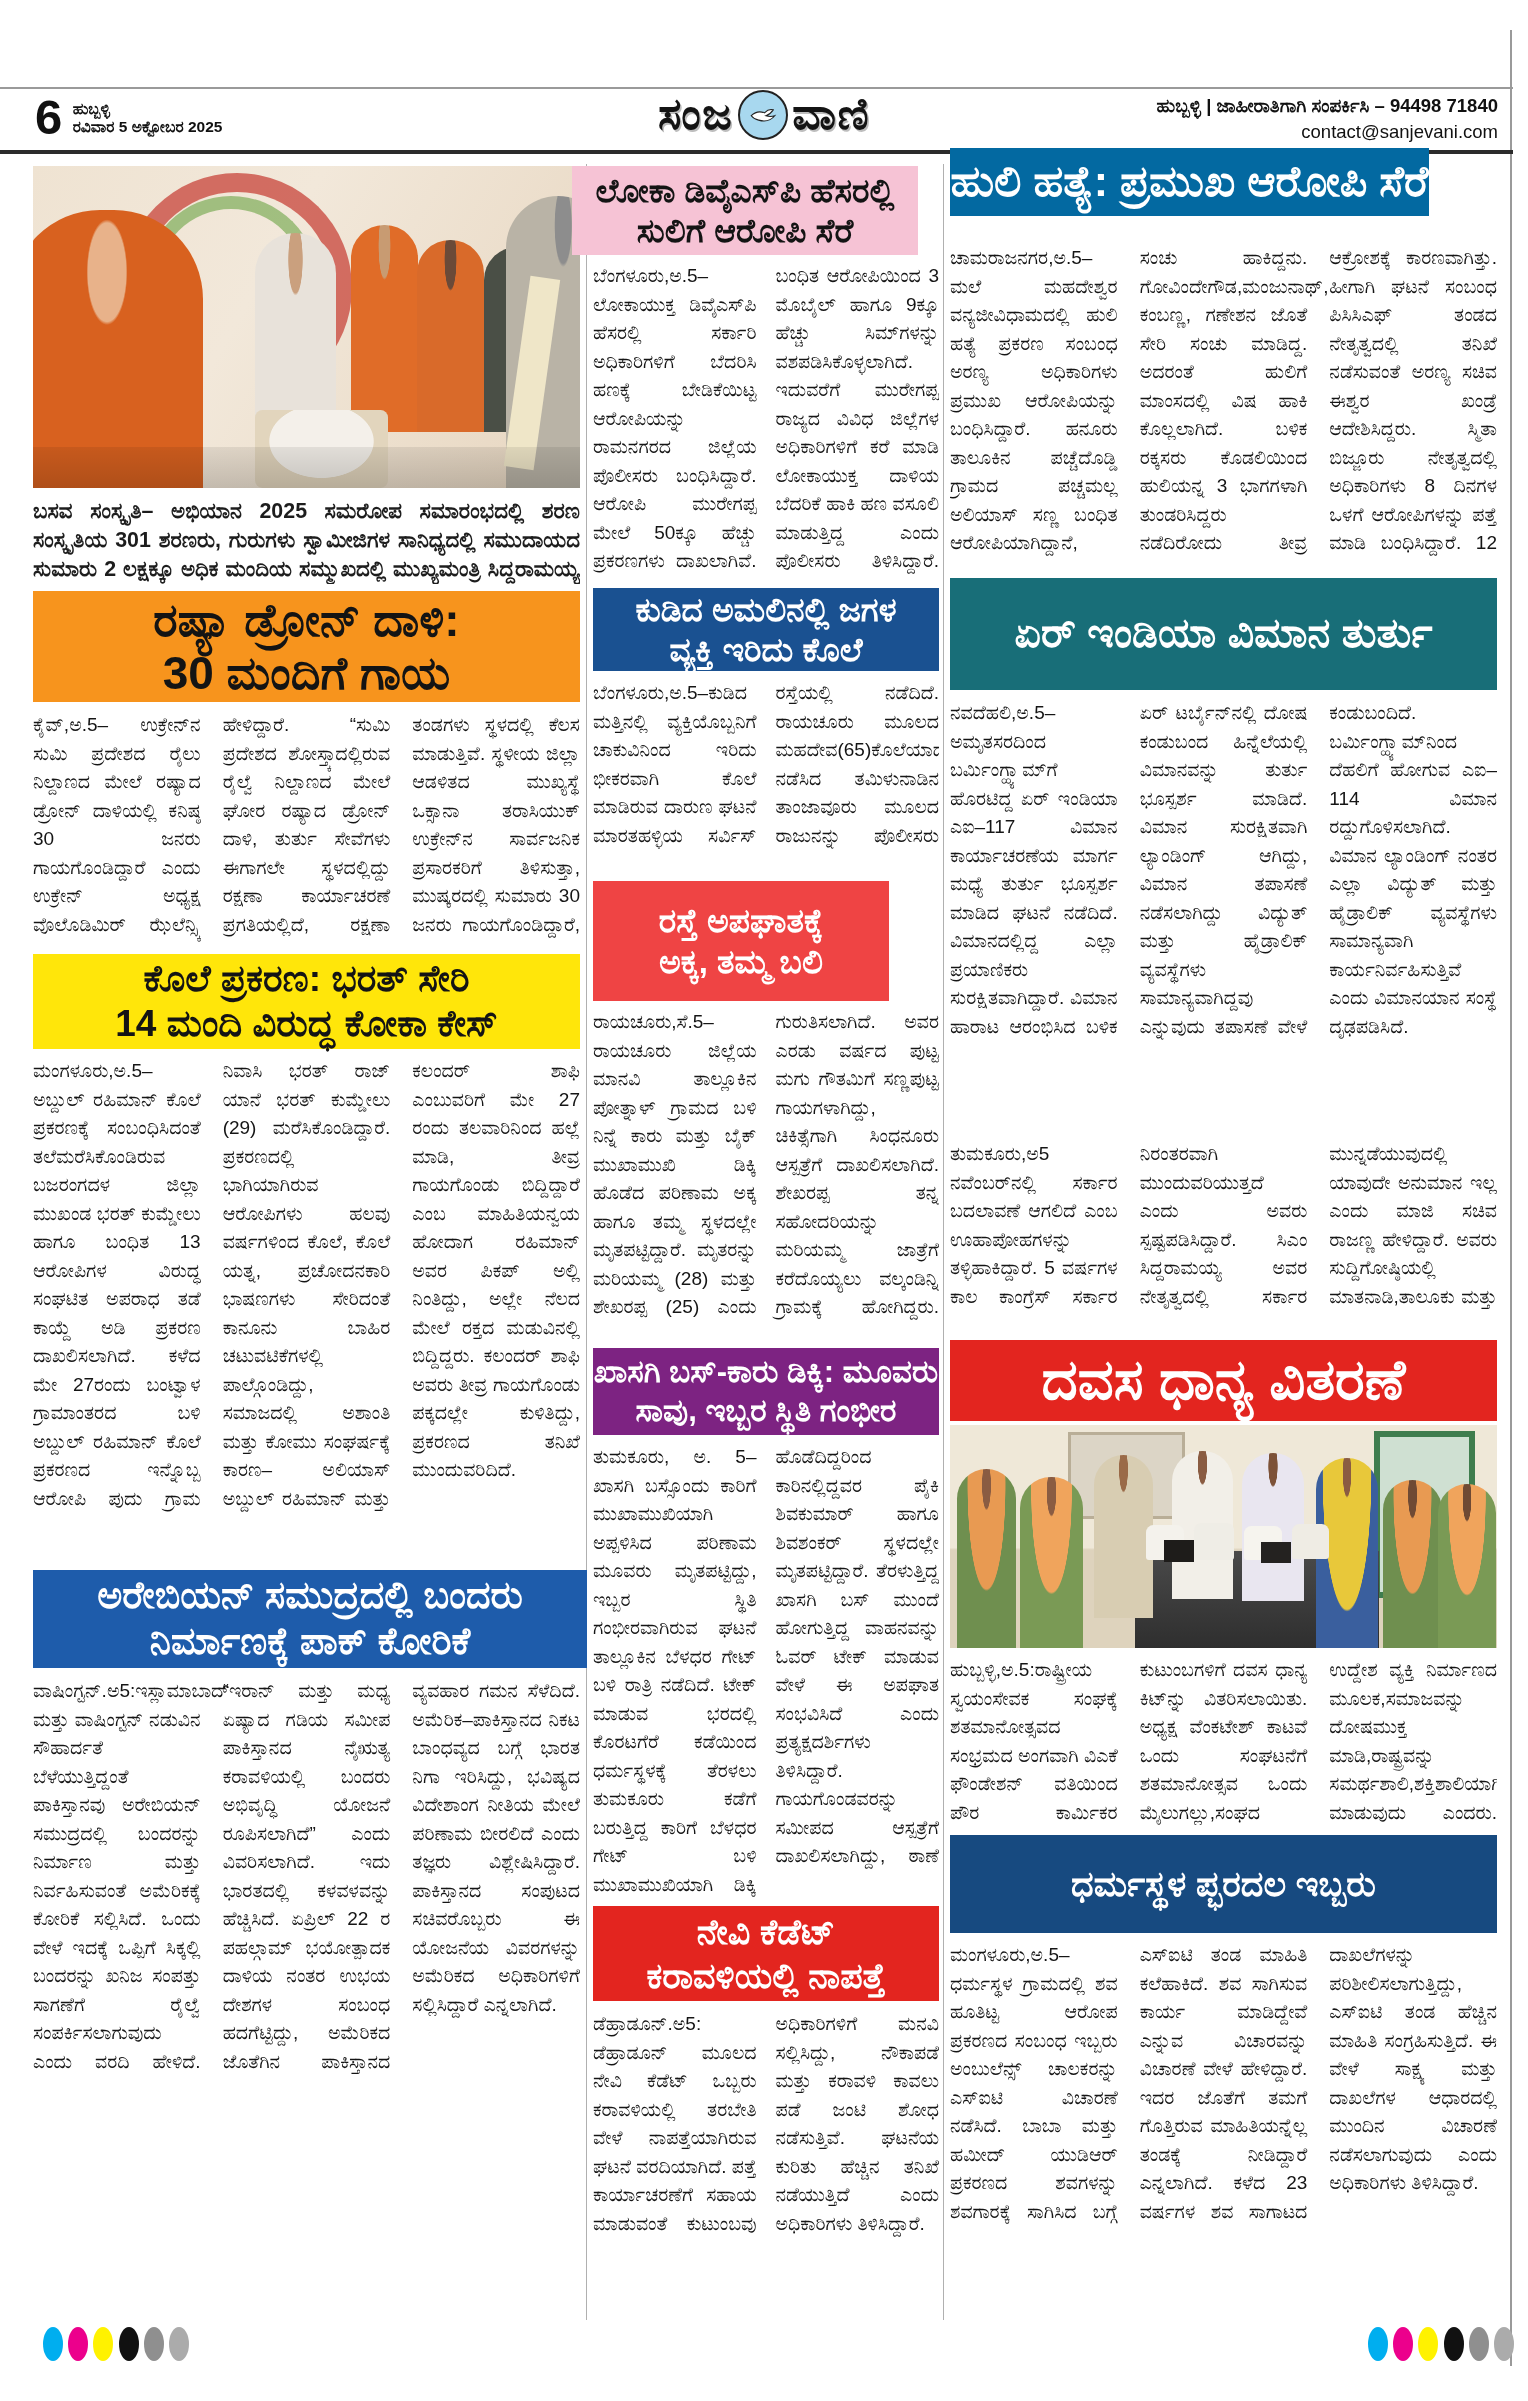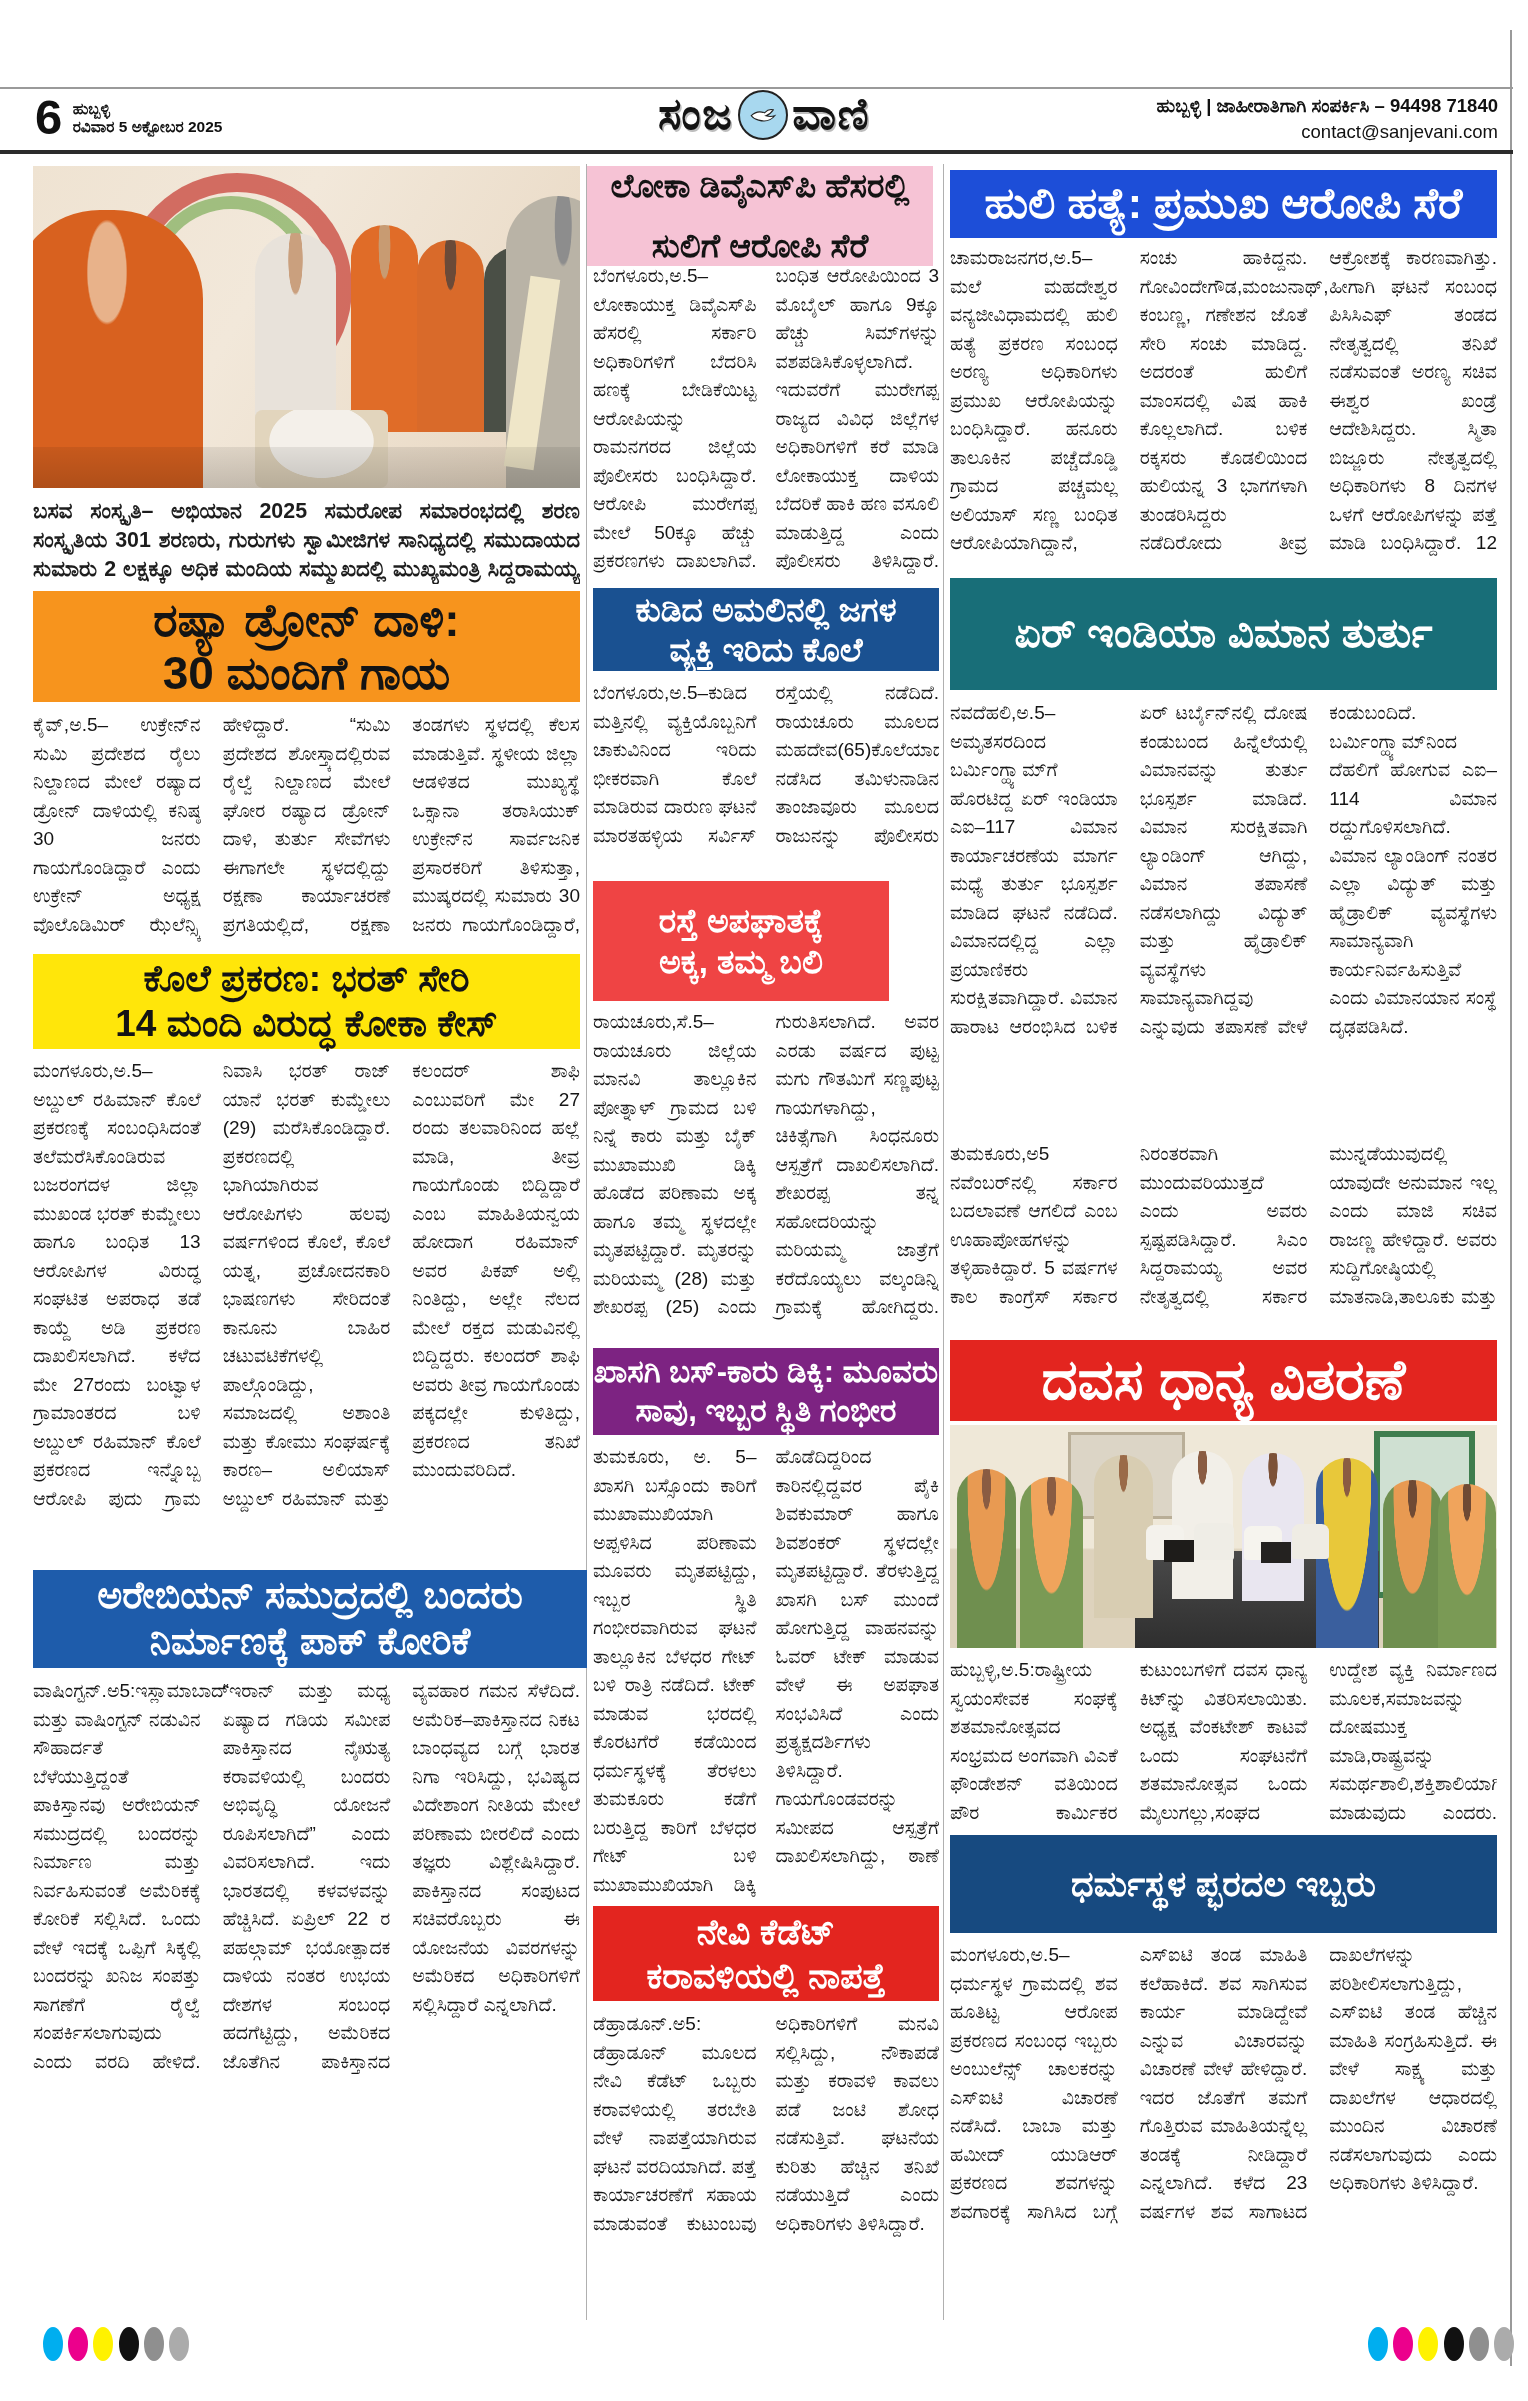--- a/index.html
+++ b/index.html
@@ -105,21 +105,21 @@
     <span class="l">14 ಮಂದಿ ವಿರುದ್ಧ ಕೋಕಾ ಕೇಸ್</span>
   </div>
   <div class="abs body-txt cols3" style="left:33px;top:1057px;width:547px;height:506px;">ಮಂಗಳೂರು,ಅ.5– ಅಬ್ದುಲ್ ರಹಿಮಾನ್ ಕೊಲೆ ಪ್ರಕರಣಕ್ಕೆ ಸಂಬಂಧಿಸಿದಂತೆ ತಲೆಮರೆಸಿಕೊಂಡಿರುವ ಬಜರಂಗದಳ ಜಿಲ್ಲಾ ಮುಖಂಡ ಭರತ್ ಕುಮ್ಡೇಲು ಹಾಗೂ ಬಂಧಿತ 13 ಆರೋಪಿಗಳ ವಿರುದ್ಧ ಸಂಘಟಿತ ಅಪರಾಧ ತಡೆ ಕಾಯ್ದೆ ಅಡಿ ಪ್ರಕರಣ ದಾಖಲಿಸಲಾಗಿದೆ. ಕಳೆದ ಮೇ 27ರಂದು ಬಂಟ್ವಾಳ ಗ್ರಾಮಾಂತರದ ಬಳಿ ಅಬ್ದುಲ್ ರಹಿಮಾನ್ ಕೊಲೆ ಪ್ರಕರಣದ ಇನ್ನೊಬ್ಬ ಆರೋಪಿ ಪುದು ಗ್ರಾಮ ನಿವಾಸಿ ಭರತ್ ರಾಜ್ ಯಾನೆ ಭರತ್ ಕುಮ್ಡೇಲು (29) ಮರೆಸಿಕೊಂಡಿದ್ದಾರೆ. ಪ್ರಕರಣದಲ್ಲಿ ಭಾಗಿಯಾಗಿರುವ ಆರೋಪಿಗಳು ಹಲವು ವರ್ಷಗಳಿಂದ ಕೊಲೆ, ಕೊಲೆ ಯತ್ನ, ಪ್ರಚೋದನಕಾರಿ ಭಾಷಣಗಳು ಸೇರಿದಂತೆ ಕಾನೂನು ಬಾಹಿರ ಚಟುವಟಿಕೆಗಳಲ್ಲಿ ಪಾಲ್ಗೊಂಡಿದ್ದು, ಸಮಾಜದಲ್ಲಿ ಅಶಾಂತಿ ಮತ್ತು ಕೋಮು ಸಂಘರ್ಷಕ್ಕೆ ಕಾರಣ– ಅಲಿಯಾಸ್ ಅಬ್ದುಲ್ ರಹಿಮಾನ್ ಮತ್ತು ಕಲಂದರ್ ಶಾಫಿ ಎಂಬುವರಿಗೆ ಮೇ 27 ರಂದು ತಲವಾರಿನಿಂದ ಹಲ್ಲೆ ಮಾಡಿ, ತೀವ್ರ ಗಾಯಗೊಂಡು ಬಿದ್ದಿದ್ದಾರೆ ಎಂಬ ಮಾಹಿತಿಯನ್ವಯ ಹೋದಾಗ ರಹಿಮಾನ್ ಅವರ ಪಿಕಪ್ ಅಲ್ಲಿ ನಿಂತಿದ್ದು, ಅಲ್ಲೇ ನೆಲದ ಮೇಲೆ ರಕ್ತದ ಮಡುವಿನಲ್ಲಿ ಬಿದ್ದಿದ್ದರು. ಕಲಂದರ್ ಶಾಫಿ ಅವರು ತೀವ್ರ ಗಾಯಗೊಂಡು ಪಕ್ಕದಲ್ಲೇ ಕುಳಿತಿದ್ದು, ಪ್ರಕರಣದ ತನಿಖೆ ಮುಂದುವರಿದಿದೆ.</div>
 
   <div class="abs hl hl-light" style="left: 33px; top: 1570px; width: 554px; height: 98px; font-size: 38px; line-height: 1.2; background-color: rgb(30, 92, 171);">
     <span class="l">ಅರೇಬಿಯನ್ ಸಮುದ್ರದಲ್ಲಿ ಬಂದರು</span>
     <span class="l">ನಿರ್ಮಾಣಕ್ಕೆ ಪಾಕ್ ಕೋರಿಕೆ</span>
   </div>
   <div class="abs body-txt cols3" style="left:33px;top:1677px;width:547px;height:641px;">ವಾಷಿಂಗ್ಟನ್.ಅ5:ಇಸ್ಲಾಮಾಬಾದ್ ಮತ್ತು ವಾಷಿಂಗ್ಟನ್ ನಡುವಿನ ಸೌಹಾರ್ದತೆ ಬೆಳೆಯುತ್ತಿದ್ದಂತೆ ಪಾಕಿಸ್ತಾನವು ಅರೇಬಿಯನ್ ಸಮುದ್ರದಲ್ಲಿ ಬಂದರನ್ನು ನಿರ್ಮಾಣ ಮತ್ತು ನಿರ್ವಹಿಸುವಂತೆ ಅಮೆರಿಕಕ್ಕೆ ಕೋರಿಕೆ ಸಲ್ಲಿಸಿದೆ. ಒಂದು ವೇಳೆ ಇದಕ್ಕೆ ಒಪ್ಪಿಗೆ ಸಿಕ್ಕಲ್ಲಿ ಬಂದರನ್ನು ಖನಿಜ ಸಂಪತ್ತು ಸಾಗಣೆಗೆ ರೈಲ್ವೆ ಸಂಪರ್ಕಿಸಲಾಗುವುದು ಎಂದು ವರದಿ ಹೇಳಿದೆ. “ಇರಾನ್ ಮತ್ತು ಮಧ್ಯ ಏಷ್ಯಾದ ಗಡಿಯ ಸಮೀಪ ಪಾಕಿಸ್ತಾನದ ನೈಋತ್ಯ ಕರಾವಳಿಯಲ್ಲಿ ಬಂದರು ಅಭಿವೃದ್ಧಿ ಯೋಜನೆ ರೂಪಿಸಲಾಗಿದೆ” ಎಂದು ವಿವರಿಸಲಾಗಿದೆ. ಇದು ಭಾರತದಲ್ಲಿ ಕಳವಳವನ್ನು ಹೆಚ್ಚಿಸಿದೆ. ಏಪ್ರಿಲ್ 22 ರ ಪಹಲ್ಗಾಮ್ ಭಯೋತ್ಪಾದಕ ದಾಳಿಯ ನಂತರ ಉಭಯ ದೇಶಗಳ ಸಂಬಂಧ ಹದಗೆಟ್ಟಿದ್ದು, ಅಮೆರಿಕದ ಜೊತೆಗಿನ ಪಾಕಿಸ್ತಾನದ ವ್ಯವಹಾರ ಗಮನ ಸೆಳೆದಿದೆ. ಅಮೆರಿಕ–ಪಾಕಿಸ್ತಾನದ ನಿಕಟ ಬಾಂಧವ್ಯದ ಬಗ್ಗೆ ಭಾರತ ನಿಗಾ ಇರಿಸಿದ್ದು, ಭವಿಷ್ಯದ ವಿದೇಶಾಂಗ ನೀತಿಯ ಮೇಲೆ ಪರಿಣಾಮ ಬೀರಲಿದೆ ಎಂದು ತಜ್ಞರು ವಿಶ್ಲೇಷಿಸಿದ್ದಾರೆ. ಪಾಕಿಸ್ತಾನದ ಸಂಪುಟದ ಸಚಿವರೊಬ್ಬರು ಈ ಯೋಜನೆಯ ವಿವರಗಳನ್ನು ಅಮೆರಿಕದ ಅಧಿಕಾರಿಗಳಿಗೆ ಸಲ್ಲಿಸಿದ್ದಾರೆ ಎನ್ನಲಾಗಿದೆ.</div>
 
-  <div class="abs hl hl-dark" style="left: 587px; top: 166px; width: 346px; height: 100px; font-size: 33px; line-height: 1.2; background-color: rgb(246, 195, 213); justify-content: space-between;">
+  <div class="abs hl hl-dark" style="left: 572px; top: 166px; width: 346px; height: 89px; font-size: 33px; line-height: 1.2; background-color: rgb(246, 195, 213);">
     <span class="l">ಲೋಕಾ ಡಿವೈಎಸ್‌ಪಿ ಹೆಸರಲ್ಲಿ</span>
     <span class="l">ಸುಲಿಗೆ ಆರೋಪಿ ಸೆರೆ</span>
   </div>
   <div class="abs body-txt cols2" style="left:593px;top:262px;width:346px;height:319px;">ಬೆಂಗಳೂರು,ಅ.5–ಲೋಕಾಯುಕ್ತ ಡಿವೈಎಸ್‌ಪಿ ಹೆಸರಲ್ಲಿ ಸರ್ಕಾರಿ ಅಧಿಕಾರಿಗಳಿಗೆ ಬೆದರಿಸಿ ಹಣಕ್ಕೆ ಬೇಡಿಕೆಯಿಟ್ಟ ಆರೋಪಿಯನ್ನು ರಾಮನಗರದ ಜಿಲ್ಲೆಯ ಪೊಲೀಸರು ಬಂಧಿಸಿದ್ದಾರೆ. ಆರೋಪಿ ಮುರೇಗಪ್ಪ ಮೇಲೆ 50ಕ್ಕೂ ಹೆಚ್ಚು ಪ್ರಕರಣಗಳು ದಾಖಲಾಗಿವೆ. ಬಂಧಿತ ಆರೋಪಿಯಿಂದ 3 ಮೊಬೈಲ್ ಹಾಗೂ 9ಕ್ಕೂ ಹೆಚ್ಚು ಸಿಮ್‌ಗಳನ್ನು ವಶಪಡಿಸಿಕೊಳ್ಳಲಾಗಿದೆ. ಇದುವರೆಗೆ ಮುರೇಗಪ್ಪ ರಾಜ್ಯದ ವಿವಿಧ ಜಿಲ್ಲೆಗಳ ಅಧಿಕಾರಿಗಳಿಗೆ ಕರೆ ಮಾಡಿ ಲೋಕಾಯುಕ್ತ ದಾಳಿಯ ಬೆದರಿಕೆ ಹಾಕಿ ಹಣ ವಸೂಲಿ ಮಾಡುತ್ತಿದ್ದ ಎಂದು ಪೊಲೀಸರು ತಿಳಿಸಿದ್ದಾರೆ. ಆತನ ವಿರುದ್ಧ ಹಲವು ಠಾಣೆಗಳಲ್ಲಿ ಪ್ರಕರಣ ದಾಖಲಾಗಿದ್ದು ಮುಂದಿನ ತನಿಖೆ ನಡೆಯುತ್ತಿದೆ.</div>
 
   <div class="abs hl hl-light" style="left: 593px; top: 588px; width: 346px; height: 83px; font-size: 33px; line-height: 1.2; background-color: rgb(26, 81, 145);">
     <span class="l">ಕುಡಿದ ಅಮಲಿನಲ್ಲಿ ಜಗಳ</span>
     <span class="l">ವ್ಯಕ್ತಿ ಇರಿದು ಕೊಲೆ</span>
   </div>
   <div class="abs body-txt cols2" style="left:593px;top:679px;width:346px;height:198px;">ಬೆಂಗಳೂರು,ಅ.5–ಕುಡಿದ ಮತ್ತಿನಲ್ಲಿ ವ್ಯಕ್ತಿಯೊಬ್ಬನಿಗೆ ಚಾಕುವಿನಿಂದ ಇರಿದು ಭೀಕರವಾಗಿ ಕೊಲೆ ಮಾಡಿರುವ ದಾರುಣ ಘಟನೆ ಮಾರತಹಳ್ಳಿಯ ಸರ್ವಿಸ್ ರಸ್ತೆಯಲ್ಲಿ ನಡೆದಿದೆ. ರಾಯಚೂರು ಮೂಲದ ಮಹದೇವ(65)ಕೊಲೆಯಾದವರು,ಕೃತ್ಯ ನಡೆಸಿದ ತಮಿಳುನಾಡಿನ ತಾಂಜಾವೂರು ಮೂಲದ ರಾಜುನನ್ನು ಪೊಲೀಸರು ಬಂಧಿಸಿದ್ದಾರೆ. ಮಾರತಹಳ್ಳಿ ಭಾಗದಲ್ಲಿ ಕೂಲಿ ಕೆಲಸ ಮಾಡಿಕೊಂಡಿದ್ದ ಮಹದೇವ ಹಾಗೂ ಇಬ್ಬರು ಮದ್ಯಪಾನ ಮಾಡಿ ಜಗಳ ಮಾಡಿಕೊಂಡಿದ್ದಾರೆ, ಜಗಳ ವಿಕೋಪಕ್ಕೆ ಹೋದ ಕಾರಣ ಚಾಕು ಇರಿದು ಕೊಲೆ ಮಾಡಲಾಗಿದೆ. ಘಟನಾ ಸ್ಥಳಕ್ಕೆ ವೈಟ್‌ಫೀಲ್ಡ್ ಡಿಸಿಪಿ ಪರಶುರಾಮ್ ಭೇಟಿ,ಪರಿಶೀಲನೆ ನಡೆಸಿದ್ದಾರೆ, ಮಾರತಹಳ್ಳಿ ಪೊಲೀಸ್ ಠಾಣೆಯಲ್ಲಿ ಪ್ರಕರಣ ದಾಖಲಾಗಿದೆ.</div>
@@ -135,21 +135,21 @@
     <span class="l">ಸಾವು, ಇಬ್ಬರ ಸ್ಥಿತಿ ಗಂಭೀರ</span>
   </div>
   <div class="abs body-txt cols2" style="left:593px;top:1443px;width:346px;height:457px;">ತುಮಕೂರು, ಅ. 5– ಖಾಸಗಿ ಬಸ್ಸೊಂದು ಕಾರಿಗೆ ಮುಖಾಮುಖಿಯಾಗಿ ಅಪ್ಪಳಿಸಿದ ಪರಿಣಾಮ ಮೂವರು ಮೃತಪಟ್ಟಿದ್ದು, ಇಬ್ಬರ ಸ್ಥಿತಿ ಗಂಭೀರವಾಗಿರುವ ಘಟನೆ ತಾಲ್ಲೂಕಿನ ಬೆಳಧರ ಗೇಟ್ ಬಳಿ ರಾತ್ರಿ ನಡೆದಿದೆ. ಟೇಕ್ ಮಾಡುವ ಭರದಲ್ಲಿ ಕೊರಟಗೆರೆ ಕಡೆಯಿಂದ ಧರ್ಮಸ್ಥಳಕ್ಕೆ ತೆರಳಲು ತುಮಕೂರು ಕಡೆಗೆ ಬರುತ್ತಿದ್ದ ಕಾರಿಗೆ ಬೆಳಧರ ಗೇಟ್ ಬಳಿ ಮುಖಾಮುಖಿಯಾಗಿ ಡಿಕ್ಕಿ ಹೊಡೆದಿದ್ದರಿಂದ ಕಾರಿನಲ್ಲಿದ್ದವರ ಪೈಕಿ ಶಿವಕುಮಾರ್ ಹಾಗೂ ಶಿವಶಂಕರ್ ಸ್ಥಳದಲ್ಲೇ ಮೃತಪಟ್ಟಿದ್ದಾರೆ. ತೆರಳುತ್ತಿದ್ದ ಖಾಸಗಿ ಬಸ್ ಮುಂದೆ ಹೋಗುತ್ತಿದ್ದ ವಾಹನವನ್ನು ಓವರ್ ಟೇಕ್ ಮಾಡುವ ವೇಳೆ ಈ ಅಪಘಾತ ಸಂಭವಿಸಿದೆ ಎಂದು ಪ್ರತ್ಯಕ್ಷದರ್ಶಿಗಳು ತಿಳಿಸಿದ್ದಾರೆ. ಗಾಯಗೊಂಡವರನ್ನು ಸಮೀಪದ ಆಸ್ಪತ್ರೆಗೆ ದಾಖಲಿಸಲಾಗಿದ್ದು, ಠಾಣೆ ಪೊಲೀಸರು ಮುಂದಿನ ಕ್ರಮ ಕೈಗೊಂಡಿದ್ದಾರೆ.</div>
 
   <div class="abs hl hl-light" style="left: 593px; top: 1906px; width: 346px; height: 95px; font-size: 35px; line-height: 1.25; background-color: rgb(227, 37, 31);">
     <span class="l">ನೇವಿ ಕೆಡೆಟ್</span>
     <span class="l">ಕರಾವಳಿಯಲ್ಲಿ ನಾಪತ್ತೆ</span>
   </div>
   <div class="abs body-txt cols2" style="left:593px;top:2010px;width:346px;height:308px;">ಡೆಹ್ರಾಡೂನ್.ಅ5: ಡೆಹ್ರಾಡೂನ್ ಮೂಲದ ನೇವಿ ಕೆಡೆಟ್ ಒಬ್ಬರು ಕರಾವಳಿಯಲ್ಲಿ ತರಬೇತಿ ವೇಳೆ ನಾಪತ್ತೆಯಾಗಿರುವ ಘಟನೆ ವರದಿಯಾಗಿದೆ. ಪತ್ತೆ ಕಾರ್ಯಾಚರಣೆಗೆ ಸಹಾಯ ಮಾಡುವಂತೆ ಕುಟುಂಬವು ಅಧಿಕಾರಿಗಳಿಗೆ ಮನವಿ ಸಲ್ಲಿಸಿದ್ದು, ನೌಕಾಪಡೆ ಮತ್ತು ಕರಾವಳಿ ಕಾವಲು ಪಡೆ ಜಂಟಿ ಶೋಧ ನಡೆಸುತ್ತಿವೆ. ಘಟನೆಯ ಕುರಿತು ಹೆಚ್ಚಿನ ತನಿಖೆ ನಡೆಯುತ್ತಿದೆ ಎಂದು ಅಧಿಕಾರಿಗಳು ತಿಳಿಸಿದ್ದಾರೆ.</div>
 
-  <div class="abs hl hl-light" style="left: 950px; top: 170px; width: 547px; height: 68px; font-size: 43px; line-height: 1.1; background-color: #1d4ed8;">
+  <div class="abs hl hl-light" style="left: 950px; top: 148px; width: 479px; height: 68px; font-size: 43px; line-height: 1.1; background-color: #0369a1;">
     <span class="l">ಹುಲಿ ಹತ್ಯೆ: ಪ್ರಮುಖ ಆರೋಪಿ ಸೆರೆ</span>
   </div>
   <div class="abs body-txt cols3" style="left:950px;top:244px;width:547px;height:329px;">ಚಾಮರಾಜನಗರ,ಅ.5– ಮಲೆ ಮಹದೇಶ್ವರ ವನ್ಯಜೀವಿಧಾಮದಲ್ಲಿ ಹುಲಿ ಹತ್ಯೆ ಪ್ರಕರಣ ಸಂಬಂಧ ಅರಣ್ಯ ಅಧಿಕಾರಿಗಳು ಪ್ರಮುಖ ಆರೋಪಿಯನ್ನು ಬಂಧಿಸಿದ್ದಾರೆ. ಹನೂರು ತಾಲೂಕಿನ ಪಚ್ಚೆದೊಡ್ಡಿ ಗ್ರಾಮದ ಪಚ್ಚಮಲ್ಲ ಅಲಿಯಾಸ್ ಸಣ್ಣ ಬಂಧಿತ ಆರೋಪಿಯಾಗಿದ್ದಾನೆ, ಸಂಚು ಹಾಕಿದ್ದನು. ಗೋವಿಂದೇಗೌಡ,ಮಂಜುನಾಥ್, ಕಂಬಣ್ಣ, ಗಣೇಶನ ಜೊತೆ ಸೇರಿ ಸಂಚು ಮಾಡಿದ್ದ. ಅದರಂತೆ ಹುಲಿಗೆ ಮಾಂಸದಲ್ಲಿ ವಿಷ ಹಾಕಿ ಕೊಲ್ಲಲಾಗಿದೆ. ಬಳಿಕ ರಕ್ಕಸರು ಕೊಡಲಿಯಿಂದ ಹುಲಿಯನ್ನ 3 ಭಾಗಗಳಾಗಿ ತುಂಡರಿಸಿದ್ದರು ನಡೆದಿರೋದು ತೀವ್ರ ಆಕ್ರೋಶಕ್ಕೆ ಕಾರಣವಾಗಿತ್ತು. ಹೀಗಾಗಿ ಘಟನೆ ಸಂಬಂಧ ಪಿಸಿಸಿಎಫ್ ತಂಡದ ನೇತೃತ್ವದಲ್ಲಿ ತನಿಖೆ ನಡೆಸುವಂತೆ ಅರಣ್ಯ ಸಚಿವ ಈಶ್ವರ ಖಂಡ್ರೆ ಆದೇಶಿಸಿದ್ದರು. ಸ್ಮಿತಾ ಬಿಜ್ಜೂರು ನೇತೃತ್ವದಲ್ಲಿ ಅಧಿಕಾರಿಗಳು 8 ದಿನಗಳ ಒಳಗೆ ಆರೋಪಿಗಳನ್ನು ಪತ್ತೆ ಮಾಡಿ ಬಂಧಿಸಿದ್ದಾರೆ. 12 ವರ್ಷದ ಗಂಡು ಹುಲಿ ಕೊಂದ ಪ್ರಕರಣ ಇದಾಗಿದ್ದು, ಹುಲಿಯ ಚರ್ಮ, ಉಗುರು, ಹಲ್ಲುಗಳನ್ನು ವಶಪಡಿಸಿಕೊಳ್ಳಲಾಗಿದೆ ಎಂದು ಅಧಿಕಾರಿಗಳು ಮಾಹಿತಿ ನೀಡಿದ್ದಾರೆ.</div>
 
   <div class="abs hl hl-light" style="left: 950px; top: 578px; width: 547px; height: 112px; font-size: 41px; line-height: 1.2; background-color: rgb(24, 110, 120);">
     <span class="l">ಏರ್ ಇಂಡಿಯಾ ವಿಮಾನ ತುರ್ತು</span>
   </div>
   <div class="abs body-txt cols3" style="left:950px;top:699px;width:547px;height:362px;">ನವದೆಹಲಿ,ಅ.5–ಅಮೃತಸರದಿಂದ ಬರ್ಮಿಂಗ್ಹ್ಯಾಮ್‌ಗೆ ಹೊರಟಿದ್ದ ಏರ್ ಇಂಡಿಯಾ ಎಐ–117 ವಿಮಾನ ಕಾರ್ಯಾಚರಣೆಯ ಮಾರ್ಗ ಮಧ್ಯೆ ತುರ್ತು ಭೂಸ್ಪರ್ಶ ಮಾಡಿದ ಘಟನೆ ನಡೆದಿದೆ. ವಿಮಾನದಲ್ಲಿದ್ದ ಎಲ್ಲಾ ಪ್ರಯಾಣಿಕರು ಸುರಕ್ಷಿತವಾಗಿದ್ದಾರೆ. ವಿಮಾನ ಹಾರಾಟ ಆರಂಭಿಸಿದ ಬಳಿಕ ಏರ್ ಟರ್ಬೈನ್‌ನಲ್ಲಿ ದೋಷ ಕಂಡುಬಂದ ಹಿನ್ನೆಲೆಯಲ್ಲಿ ವಿಮಾನವನ್ನು ತುರ್ತು ಭೂಸ್ಪರ್ಶ ಮಾಡಿದೆ. ವಿಮಾನ ಸುರಕ್ಷಿತವಾಗಿ ಲ್ಯಾಂಡಿಂಗ್ ಆಗಿದ್ದು, ವಿಮಾನ ತಪಾಸಣೆ ನಡೆಸಲಾಗಿದ್ದು ವಿದ್ಯುತ್ ಮತ್ತು ಹೈಡ್ರಾಲಿಕ್ ವ್ಯವಸ್ಥೆಗಳು ಸಾಮಾನ್ಯವಾಗಿದ್ದವು ಎನ್ನುವುದು ತಪಾಸಣೆ ವೇಳೆ ಕಂಡುಬಂದಿದೆ. ಬರ್ಮಿಂಗ್ಹ್ಯಾಮ್‌ನಿಂದ ದೆಹಲಿಗೆ ಹೋಗುವ ಎಐ–114 ವಿಮಾನ ರದ್ದುಗೊಳಿಸಲಾಗಿದೆ. ವಿಮಾನ ಲ್ಯಾಂಡಿಂಗ್ ನಂತರ ಎಲ್ಲಾ ವಿದ್ಯುತ್ ಮತ್ತು ಹೈಡ್ರಾಲಿಕ್ ವ್ಯವಸ್ಥೆಗಳು ಸಾಮಾನ್ಯವಾಗಿ ಕಾರ್ಯನಿರ್ವಹಿಸುತ್ತಿವೆ ಎಂದು ವಿಮಾನಯಾನ ಸಂಸ್ಥೆ ದೃಢಪಡಿಸಿದೆ. ಆದಾಗ್ಯೂ,ಪ್ರಮಾಣಿಕರ ಸುರಕ್ಷತೆ–ಯ ದೃಷ್ಟಿಯಿಂದ ವಿಮಾನವನ್ನು ನಿರ್ಣಾಯಕ ಸಂದರ್ಭಗಳಲ್ಲಿ ಮಾತ್ರ ಬಳಸಲಾಗುತ್ತಿದೆ ಎನ್ನಲಾಗಿದೆ. ಏರ್ ಇಂಡಿಯಾ ವಿಮಾನಗಳು ಪದೇ ಪದೇ ತಾಂತ್ರಿಕ ದೋಷ ಕಂಡುಬರುತ್ತಿರುವುದು ವಿಮಾನಯಾನ ಪ್ರಯಾಣಿಕರಲ್ಲಿ ಆತಂಕಕ್ಕೆ ಎಡೆ ಮಾಡಿದೆ. ಇತ್ತೀಚಿನ ಕೆಲ ತಿಂಗಳಲ್ಲಿ ಏರ್ ಇಂಡಿಯಾ ವಿಮಾನಯಾನ ಸಂಸ್ಥೆಯ ಹಲವು ವಿಮಾನಗಳಲ್ಲಿ ದೋಷ ಕಂಡುಬಂದಿದೆ.</div>
 
   <div class="abs body-txt cols3" style="left:950px;top:1140px;width:547px;height:197px;">ತುಮಕೂರು,ಅ5 ನವೆಂಬರ್‌ನಲ್ಲಿ ಸರ್ಕಾರ ಬದಲಾವಣೆ ಆಗಲಿದೆ ಎಂಬ ಊಹಾಪೋಹಗಳನ್ನು ತಳ್ಳಿಹಾಕಿದ್ದಾರೆ. 5 ವರ್ಷಗಳ ಕಾಲ ಕಾಂಗ್ರೆಸ್ ಸರ್ಕಾರ ನಿರಂತರವಾಗಿ ಮುಂದುವರಿಯುತ್ತದೆ ಎಂದು ಅವರು ಸ್ಪಷ್ಟಪಡಿಸಿದ್ದಾರೆ. ಸಿಎಂ ಸಿದ್ದರಾಮಯ್ಯ ಅವರ ನೇತೃತ್ವದಲ್ಲಿ ಸರ್ಕಾರ ಮುನ್ನಡೆಯುವುದಲ್ಲಿ ಯಾವುದೇ ಅನುಮಾನ ಇಲ್ಲ ಎಂದು ಮಾಜಿ ಸಚಿವ ರಾಜಣ್ಣ ಹೇಳಿದ್ದಾರೆ. ಅವರು ಸುದ್ದಿಗೋಷ್ಠಿಯಲ್ಲಿ ಮಾತನಾಡಿ,ತಾಲೂಕು ಮತ್ತು ಜಿಲ್ಲಾ ಪಂಚಾಯತ್ ಚುನಾವಣೆಗಳನ್ನು ಕಾಂಗ್ರೆಸ್ ಪಕ್ಷ ನ್ಯಾಯಾಲಯದ ನಿರ್ದೇಶನದಂತೆ ಜಾಗೃತಿಯಿಂದ ನಡೆಸಲಿದೆ. ಸ್ಥಳೀಯ ಸಂಸ್ಥೆಗಳ ಚುನಾವಣೆಗಳನ್ನು ಡಿಸೆಂಬರ್ ಒಳಗಡೆ ಮುಗಿಸಲು ಕೋರ್ಟ್ ಗಡುವು ನೀಡಿದೆ.ಕೋರ್ಪೊರೇಷನ್ ಚುನಾವಣೆಗಳು,ಸ್ಮಾರ್ಟ್‌ಸಿಟಿ ಯೋಜನೆಗಳ ಪ್ರಗತಿ ಕುರಿತೂ ಅವರು ಮಾಹಿತಿ ನೀಡಿದರು.</div>

